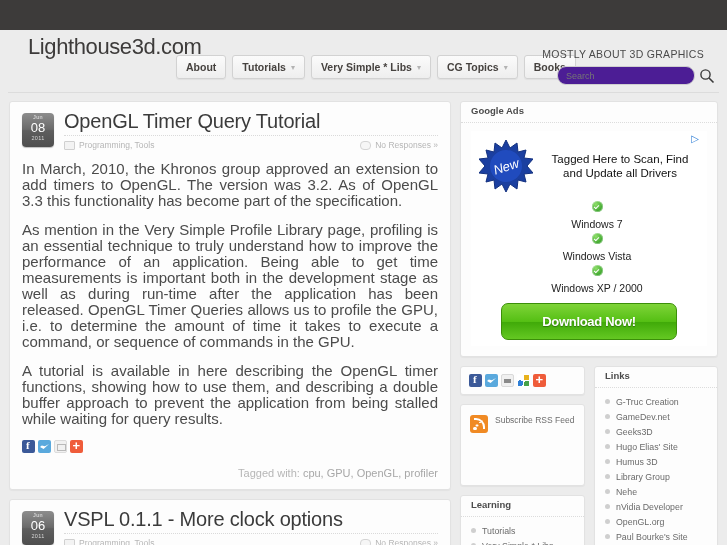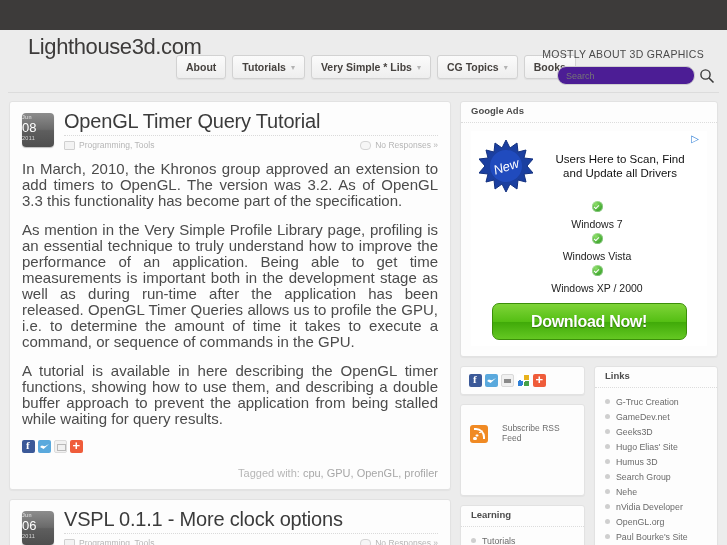--- a/index.html
+++ b/index.html
@@ -60,21 +60,21 @@
     background:#fdfdfd;border:1px solid #e2e2e2;border-radius:3px;
     box-shadow:0 1px 1px rgba(0,0,0,0.04);
   }
 
   
   .post{padding:11px 12px 10px 12px;margin-bottom:9px;}
   .post-head{display:flex;align-items:flex-start;gap:10px;}
   .datebox{
     width:32px;height:34px;border-radius:4px;flex:none;
     background:linear-gradient(to bottom,#8d8d8d 0%,#6a6a6a 48%,#5e5e5e 52%,#4e4e4e 100%);
-    color:#fff;box-shadow:0 1px 1px rgba(0,0,0,0.25);
+    color:#fff;text-align:center;box-shadow:0 1px 1px rgba(0,0,0,0.25);
     padding-top:1px;box-sizing:border-box;
   }
   .d-mon{font-size:5.5px;line-height:7px;letter-spacing:0.3px;text-transform:none;color:#e8e8e8;}
   .d-day{font-size:13px;line-height:13px;font-weight:400;color:#fff;}
   .d-yr{font-size:5.5px;line-height:8px;color:#d8d8d8;letter-spacing:0.3px;}
   .post-headright{flex:1;min-width:0;}
   .post-title{
     font-size:20px;color:#3b3b3b;font-weight:400;margin:0 0 5px 0;line-height:17px;
     letter-spacing:-0.2px;
   }
@@ -138,34 +138,34 @@
   .ad-list{margin:8px 0 0 0;padding:0 0 0 16px;text-align:left;}
   .ad-li{display:flex;align-items:center;gap:6px;margin-bottom:3px;font-size:10.5px;color:#222;flex-direction:column;}
   .tick{
     width:11px;height:11px;border-radius:50%;flex:none;
     background:radial-gradient(circle at 35% 30%,#8fe06a,#3aa32a 70%);
     position:relative;box-shadow:inset 0 0 0 1px rgba(255,255,255,.35);
   }
   .tick::after{content:"";position:absolute;left:2.5px;top:4px;width:4px;height:2px;
     border-left:1.5px solid #fff;border-bottom:1.5px solid #fff;transform:rotate(-45deg);}
   .dl-btn{
-    margin:9px auto 0 auto;width:195px;height:37px;border-radius:7px;
+    margin:9px auto 0 auto;width:176px;height:37px;border-radius:7px;
     background:linear-gradient(to bottom,#7fd438 0%,#55bf14 50%,#3fa908 51%,#64c822 100%);
     border:1px solid #3b8f09;box-sizing:border-box;
     display:flex;align-items:center;justify-content:center;
-    color:#fff;font-size:16px;font-weight:bold;letter-spacing:-0.3px;
+    color:#fff;font-size:13px;font-weight:bold;letter-spacing:-0.3px;
     text-shadow:0 1px 1px rgba(0,0,0,0.35);cursor:pointer;
   }
 
   .two-col{display:flex;gap:9px;align-items:flex-start;}
   .col-a{width:125px;}
   .col-b{width:124px;}
 
   .share-card-body{display:flex;gap:3px;padding:7px 8px;}
-  .rss-row{display:flex;align-items:flex-end;gap:14px;padding:18px 9px 9px 9px;}
+  .rss-row{display:flex;align-items:flex-start;gap:7px;padding:10px 9px 9px 9px;}
   .rss-ico{
     width:18px;height:18px;border-radius:3px;background:#f08a24;position:relative;flex:none;
   }
   .rss-ico::after{
     content:"";position:absolute;left:3px;bottom:3px;width:3.5px;height:3.5px;border-radius:50%;background:#fff;
     box-shadow:2px -3px 0 -0.5px #fff, 5px -6px 0 -1px #fff;
   }
   .rss-ico::before{
     content:"";position:absolute;left:4px;bottom:4px;width:9px;height:9px;
     border-right:2.5px solid #fff;border-top:2.5px solid #fff;border-radius:0 9px 0 0;
@@ -299,21 +299,21 @@
             <span class="ad-tri">▷</span>
             <div class="ad-top">
               <div class="starburst">
                 <svg viewBox="0 0 54 54" width="54" height="54">
                   <polygon points="27,1 31,9 38,4 39,13 47,11 45,19 54,20 48,27 54,34 45,35 47,43 39,41 38,50 31,45 27,53 23,45 16,50 15,41 7,43 9,35 0,34 6,27 0,20 9,19 7,11 15,13 16,4 23,9" fill="#1b3fa0" stroke="#12307f" stroke-width="1"></polygon>
                   <circle cx="27" cy="27" r="16" fill="#2350c8" opacity="0.75"></circle>
                   <text x="27" y="32" font-family="Liberation Sans, sans-serif" font-size="13" fill="#ffffff" text-anchor="middle" font-style="italic" transform="rotate(-18 27 27)">New</text>
                 </svg>
               </div>
               <div class="ad-headline">
-                <div>Users Here to Scan, Find</div>
+                <div>Tagged Here to Scan, Find</div>
                 <div>and Update all Drivers</div>
               </div>
             </div>
             <div class="ad-list">
               <div class="ad-li">
                 <span class="tick"></span>
                 <span>Windows  7</span>
               </div>
               <div class="ad-li">
                 <span class="tick"></span>
@@ -393,21 +393,21 @@
               <li>
                 <span class="bullet"></span>
                 <span>Hugo Elias' Site</span>
               </li>
               <li>
                 <span class="bullet"></span>
                 <span>Humus 3D</span>
               </li>
               <li>
                 <span class="bullet"></span>
-                <span>Search Group</span>
+                <span>Library Group</span>
               </li>
               <li>
                 <span class="bullet"></span>
                 <span>Nehe</span>
               </li>
               <li>
                 <span class="bullet"></span>
                 <span>nVidia Developer</span>
               </li>
               <li>

